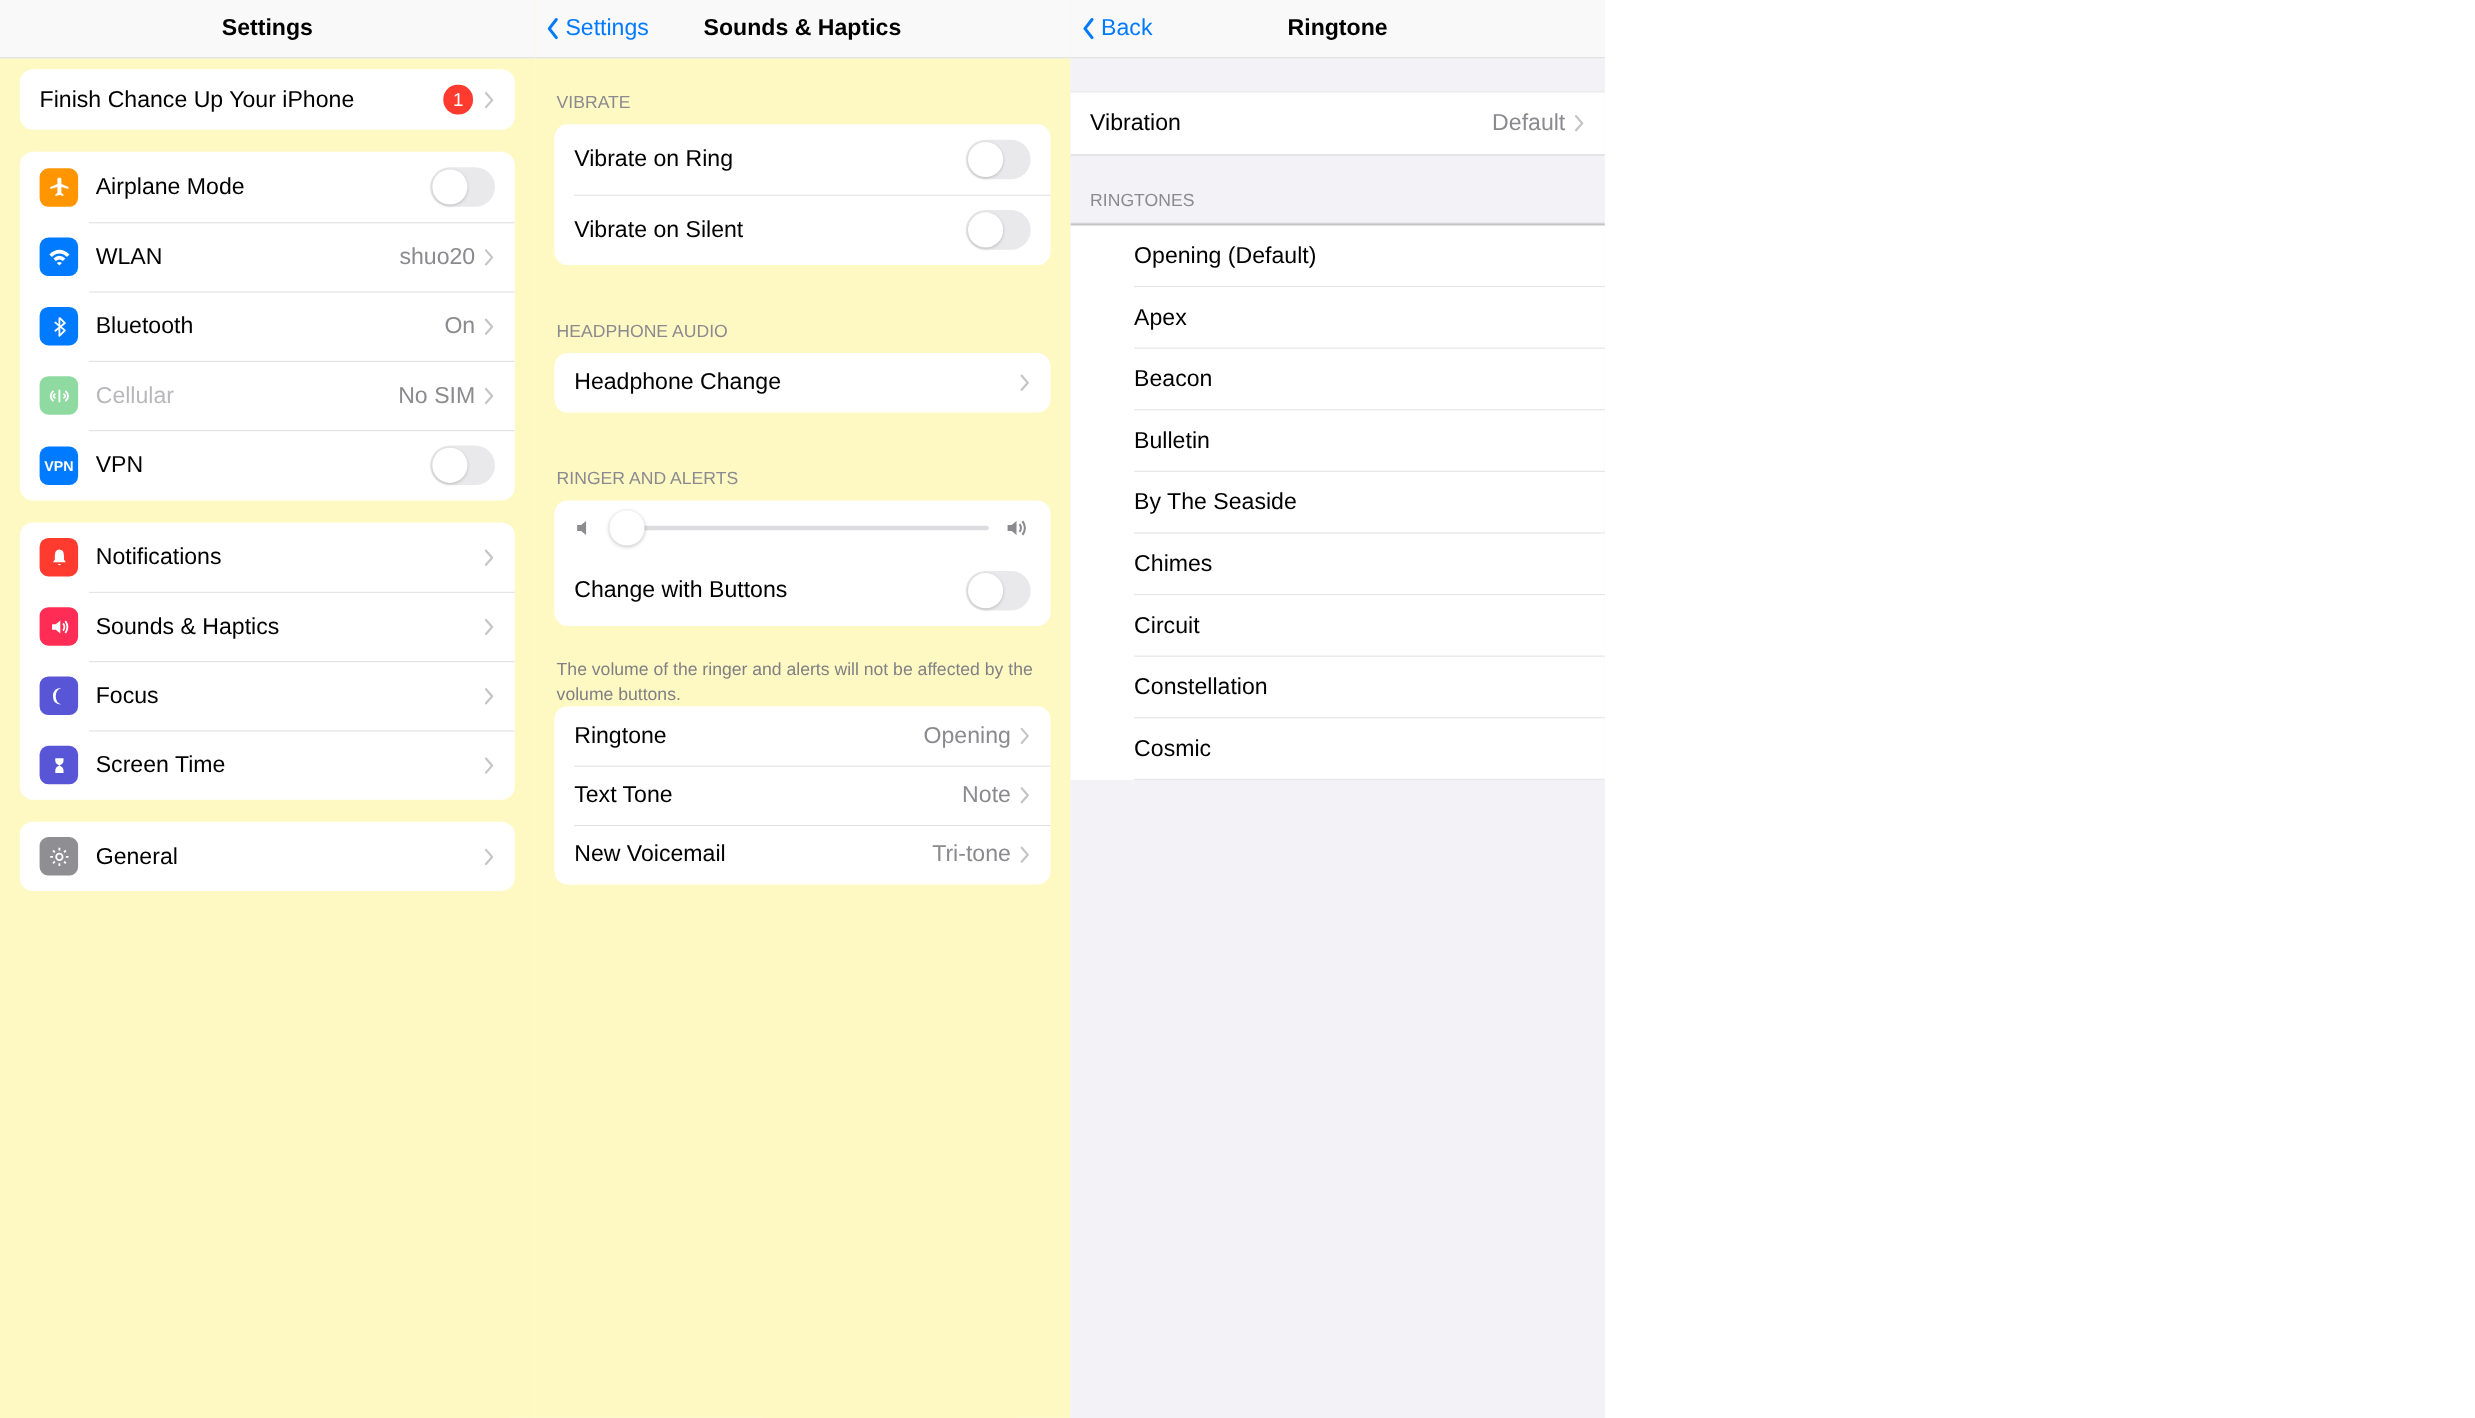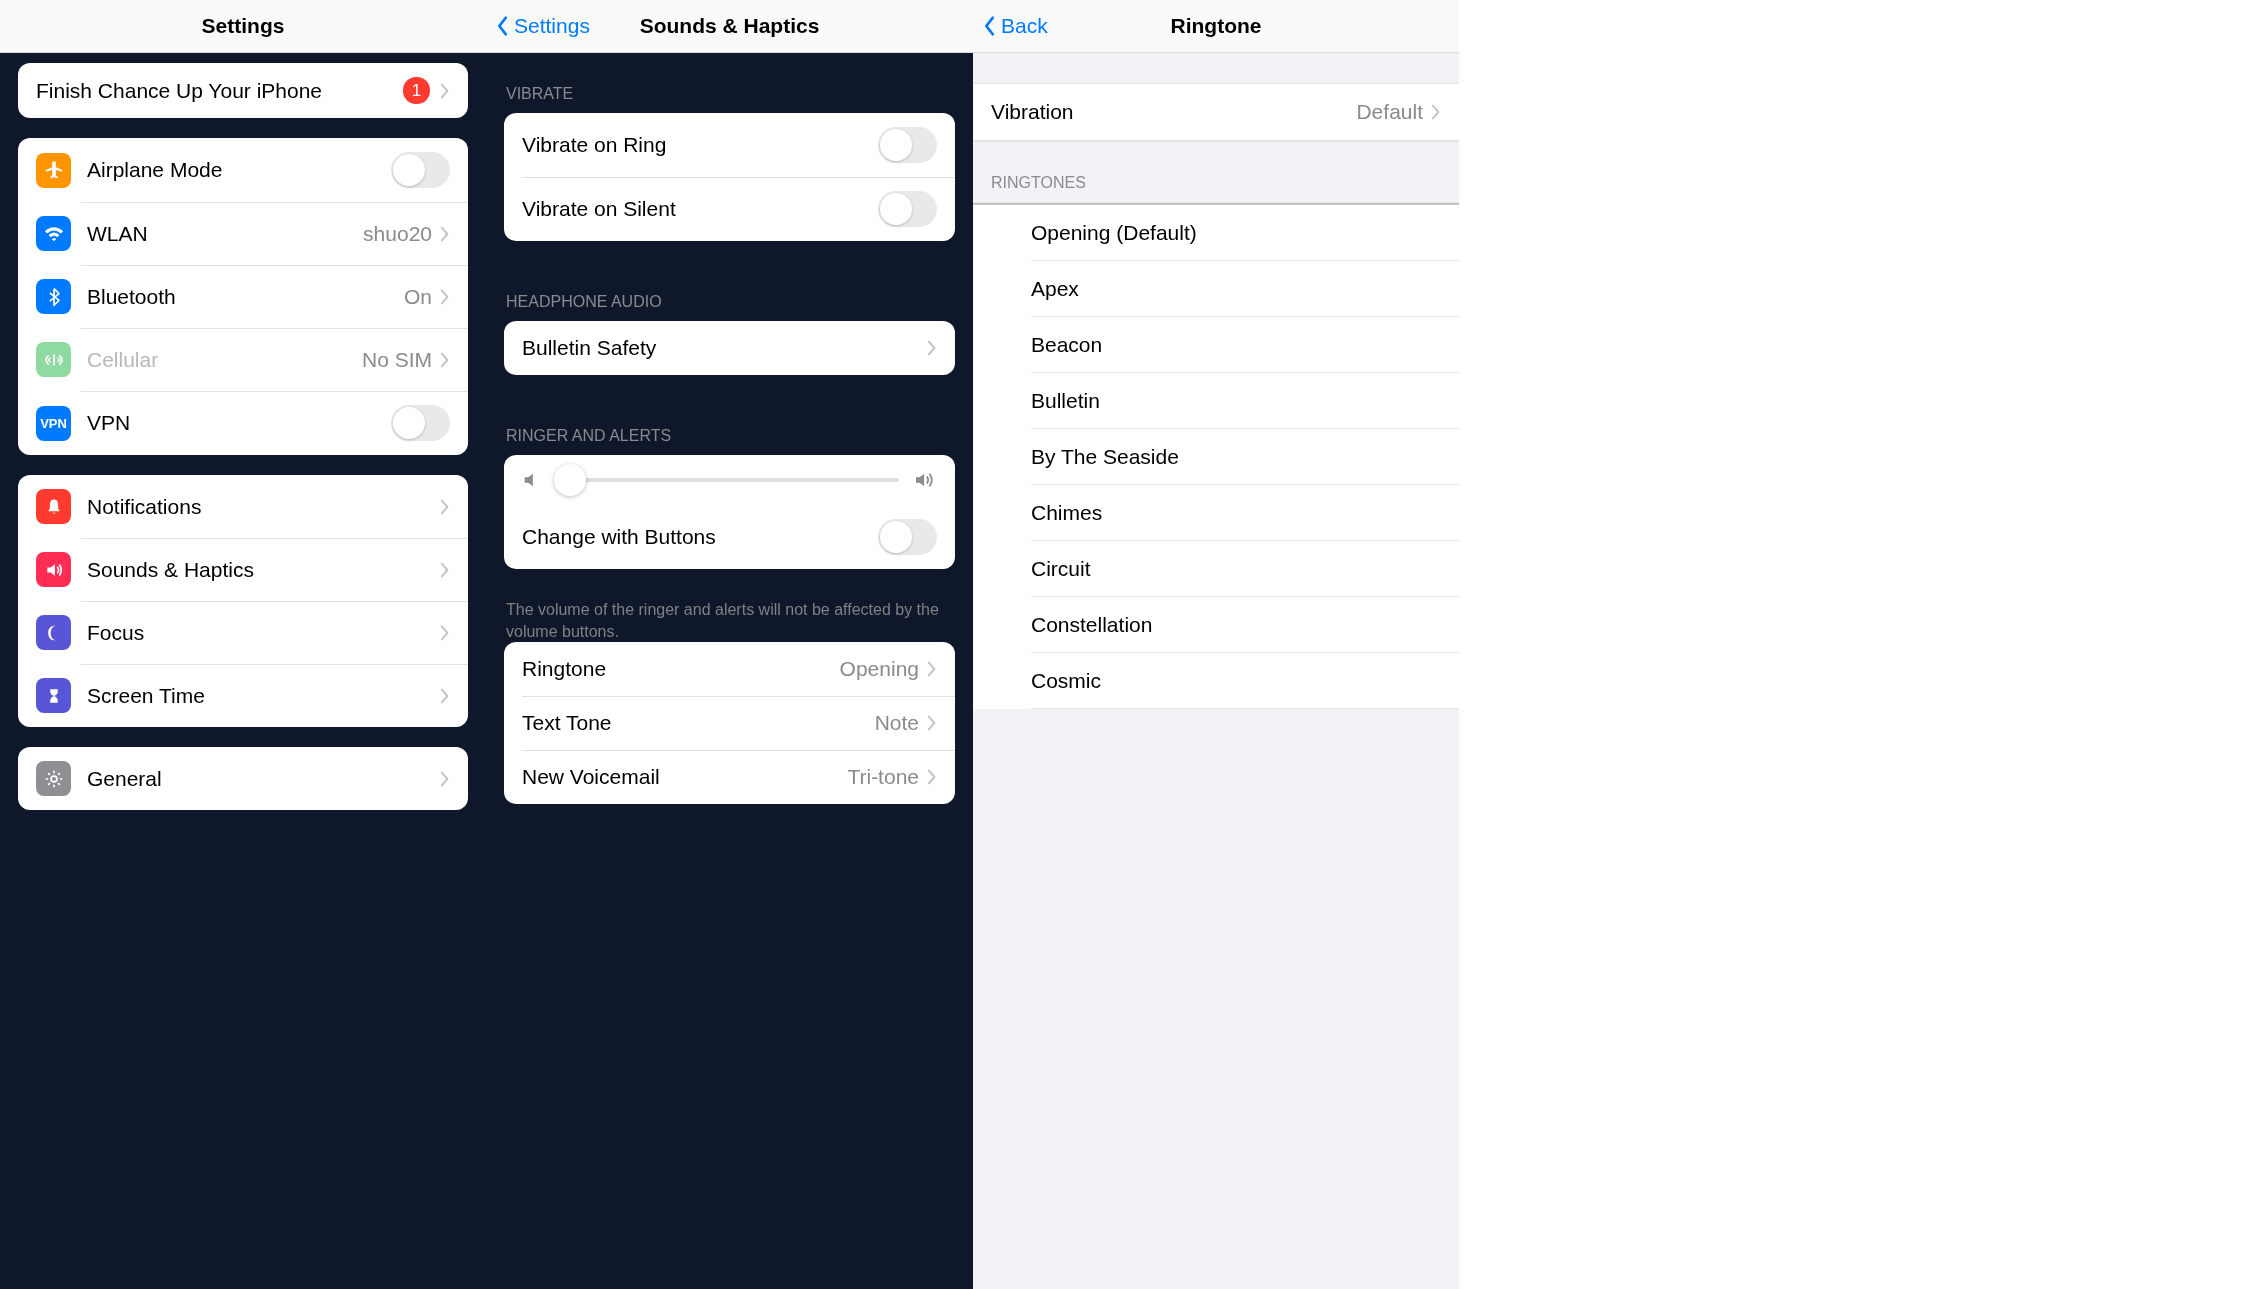--- a/index.html
+++ b/index.html
@@ -1,17 +1,17 @@
 <!DOCTYPE html>
 <html><head>
 <meta charset="utf-8">
 <style>
 * { margin: 0; padding: 0; box-sizing: border-box; font-family: -apple-system, BlinkMacSystemFont, "Segoe UI", Helvetica, Arial, sans-serif; }
 body { background: #fff; width: 2250px; height: 1289px; display: flex; overflow: hidden; }
-.panel { height: 100%; background: #0f172a; overflow: hidden; position: relative; }
+.panel { height: 100%; background: #fef9c3; overflow: hidden; position: relative; }
 .panel-1 { width: 486px; }
 .panel-2 { width: 487px; }
 .panel-3 { width: 486px; }
 
 .navbar { height: 53px; background: #f9f9fa; border-bottom: 1px solid #dcdcde; display: flex; align-items: center; justify-content: center; position: relative; }
 .nav-title { font-size: 21px; font-weight: 600; color: #000; }
 .nav-back { position: absolute; left: 10px; display: flex; align-items: center; color: #007aff; font-size: 21px; cursor: pointer; gap: 4px; }
 .nav-back-chevron { color: #007aff; }
 
 .content { overflow-y: auto; height: calc(100% - 53px); }
@@ -266,21 +266,21 @@
       </div>
       <div class="row no-icon">
         <span class="row-label">Vibrate on Silent</span>
         <div class="toggle"></div>
       </div>
     </div>
 
     <div class="section-header">HEADPHONE AUDIO</div>
     <div class="group no-margin-top">
       <div class="row no-icon">
-        <span class="row-label">Bulletin Safety</span>
+        <span class="row-label">Headphone Change</span>
         <svg class="row-chevron" width="10" height="16">
             <use href="#chev-right"></use>
           </svg>
       </div>
     </div>
 
     <div class="section-header">RINGER AND ALERTS</div>
     <div class="group no-margin-top">
       <div class="slider-row">
         <svg class="speaker-icon" width="18" height="18">

